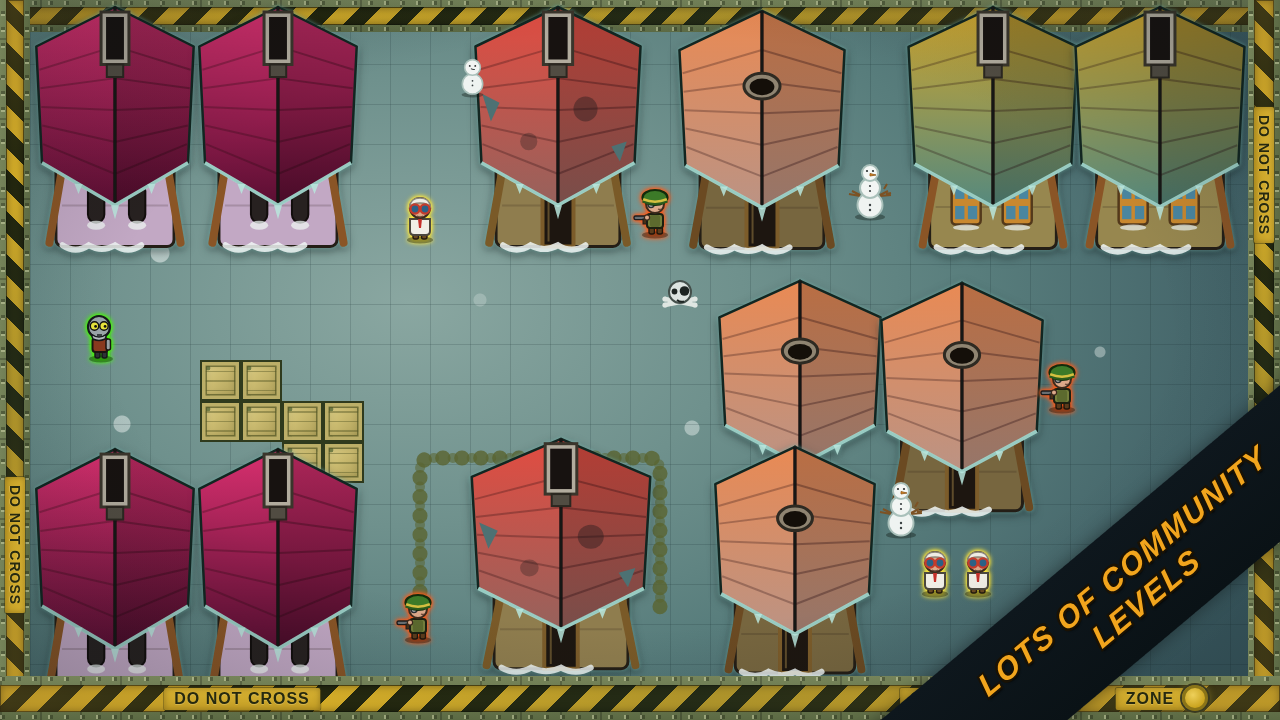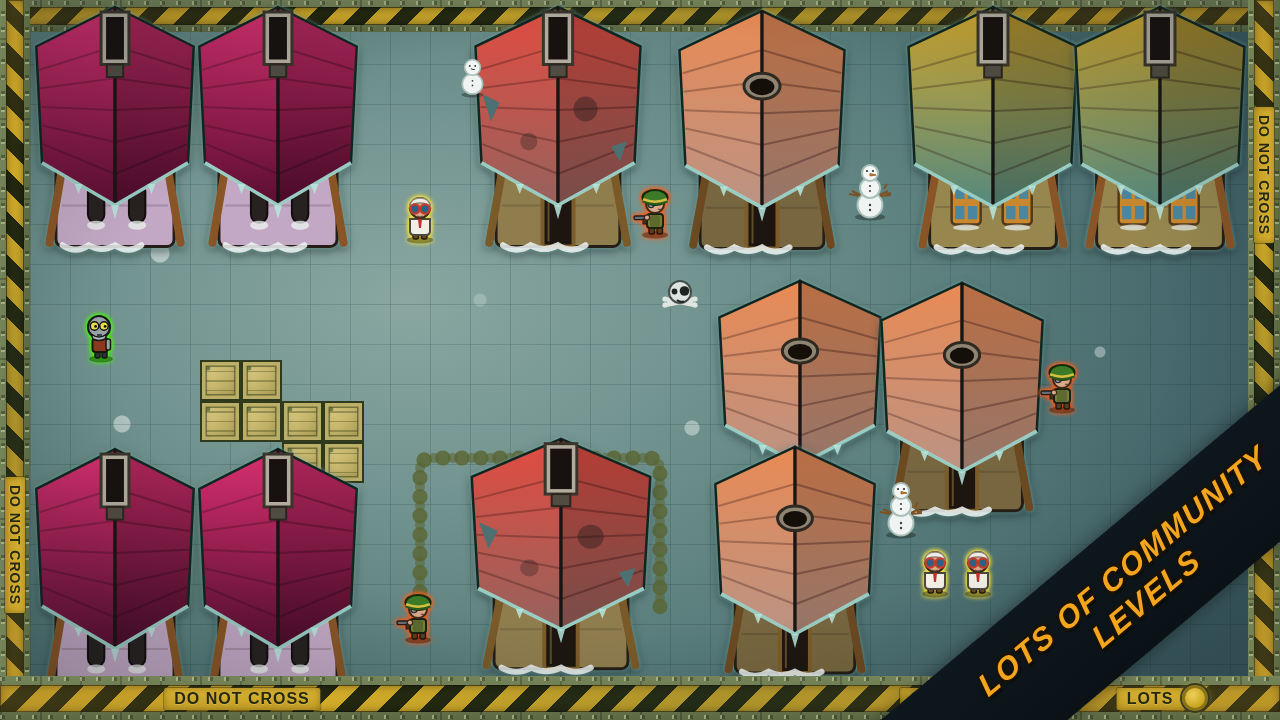--- a/index.html
+++ b/index.html
@@ -775,21 +775,21 @@
     <div class="rivv rivv-r"></div>
   </div>
 
   <div id="bbot" class="bord">
     <div class="plate"></div>
     <div class="tape tape-h"></div>
     <div class="riv riv-t"></div>
     <div class="riv riv-b"></div>
     <div class="blabel" style="left:242px;top:23px">DO NOT CROSS</div>
     <div class="blabel" style="left:990px;top:23px">CONTAGION AREA</div>
-    <div class="blabel" style="left:1150px;top:23px">LOTS</div>
+    <div class="blabel" style="left:1150px;top:23px">ZONE</div>
     <div id="zonelight"></div>
   </div>
 
   <div class="blabel blabel-v" style="left:15px;top:545px">DO NOT CROSS</div>
   <div class="blabel blabel-v" style="left:1264px;top:175px">DO NOT CROSS</div>
 
   <div id="banner">
     <div class="bl">LOTS OF COMMUNITY</div>
     <div class="bl">LEVELS</div>
   </div>

